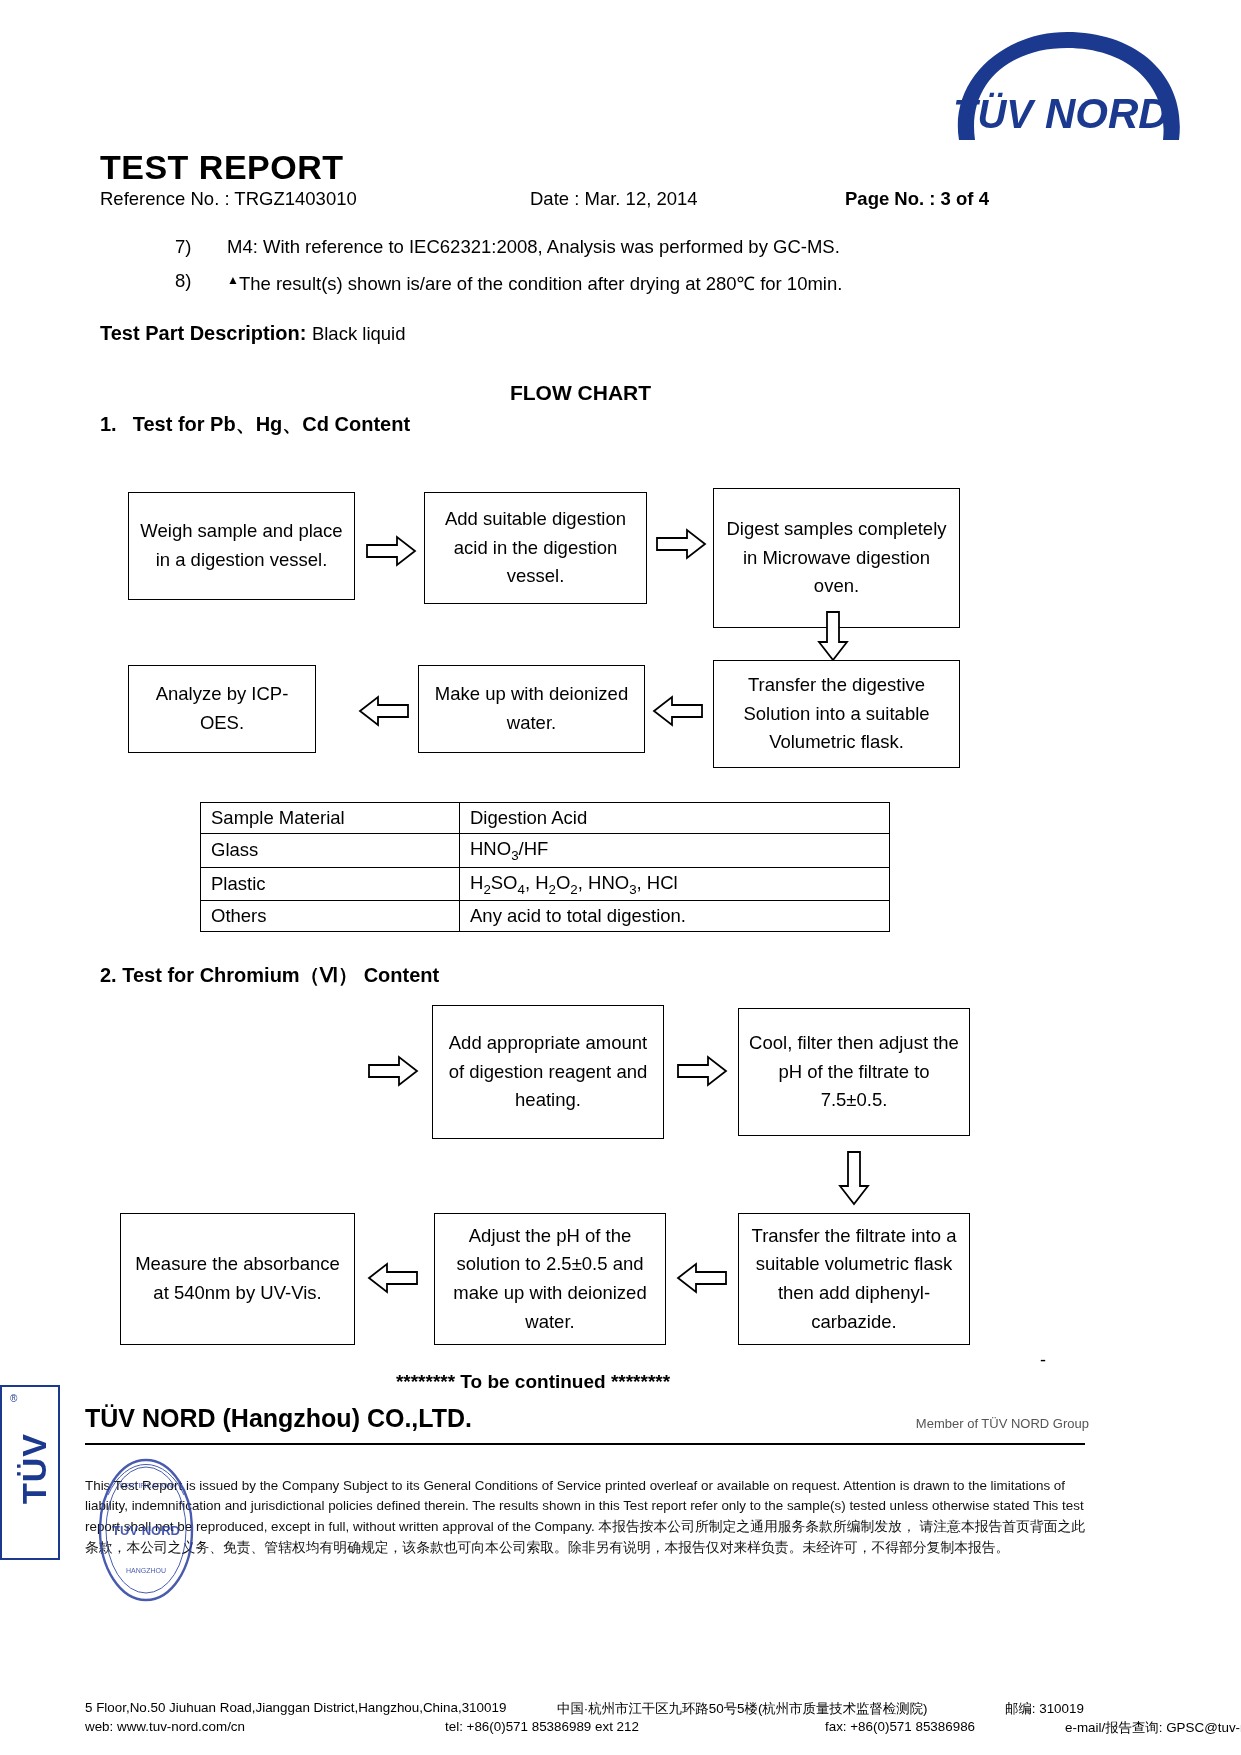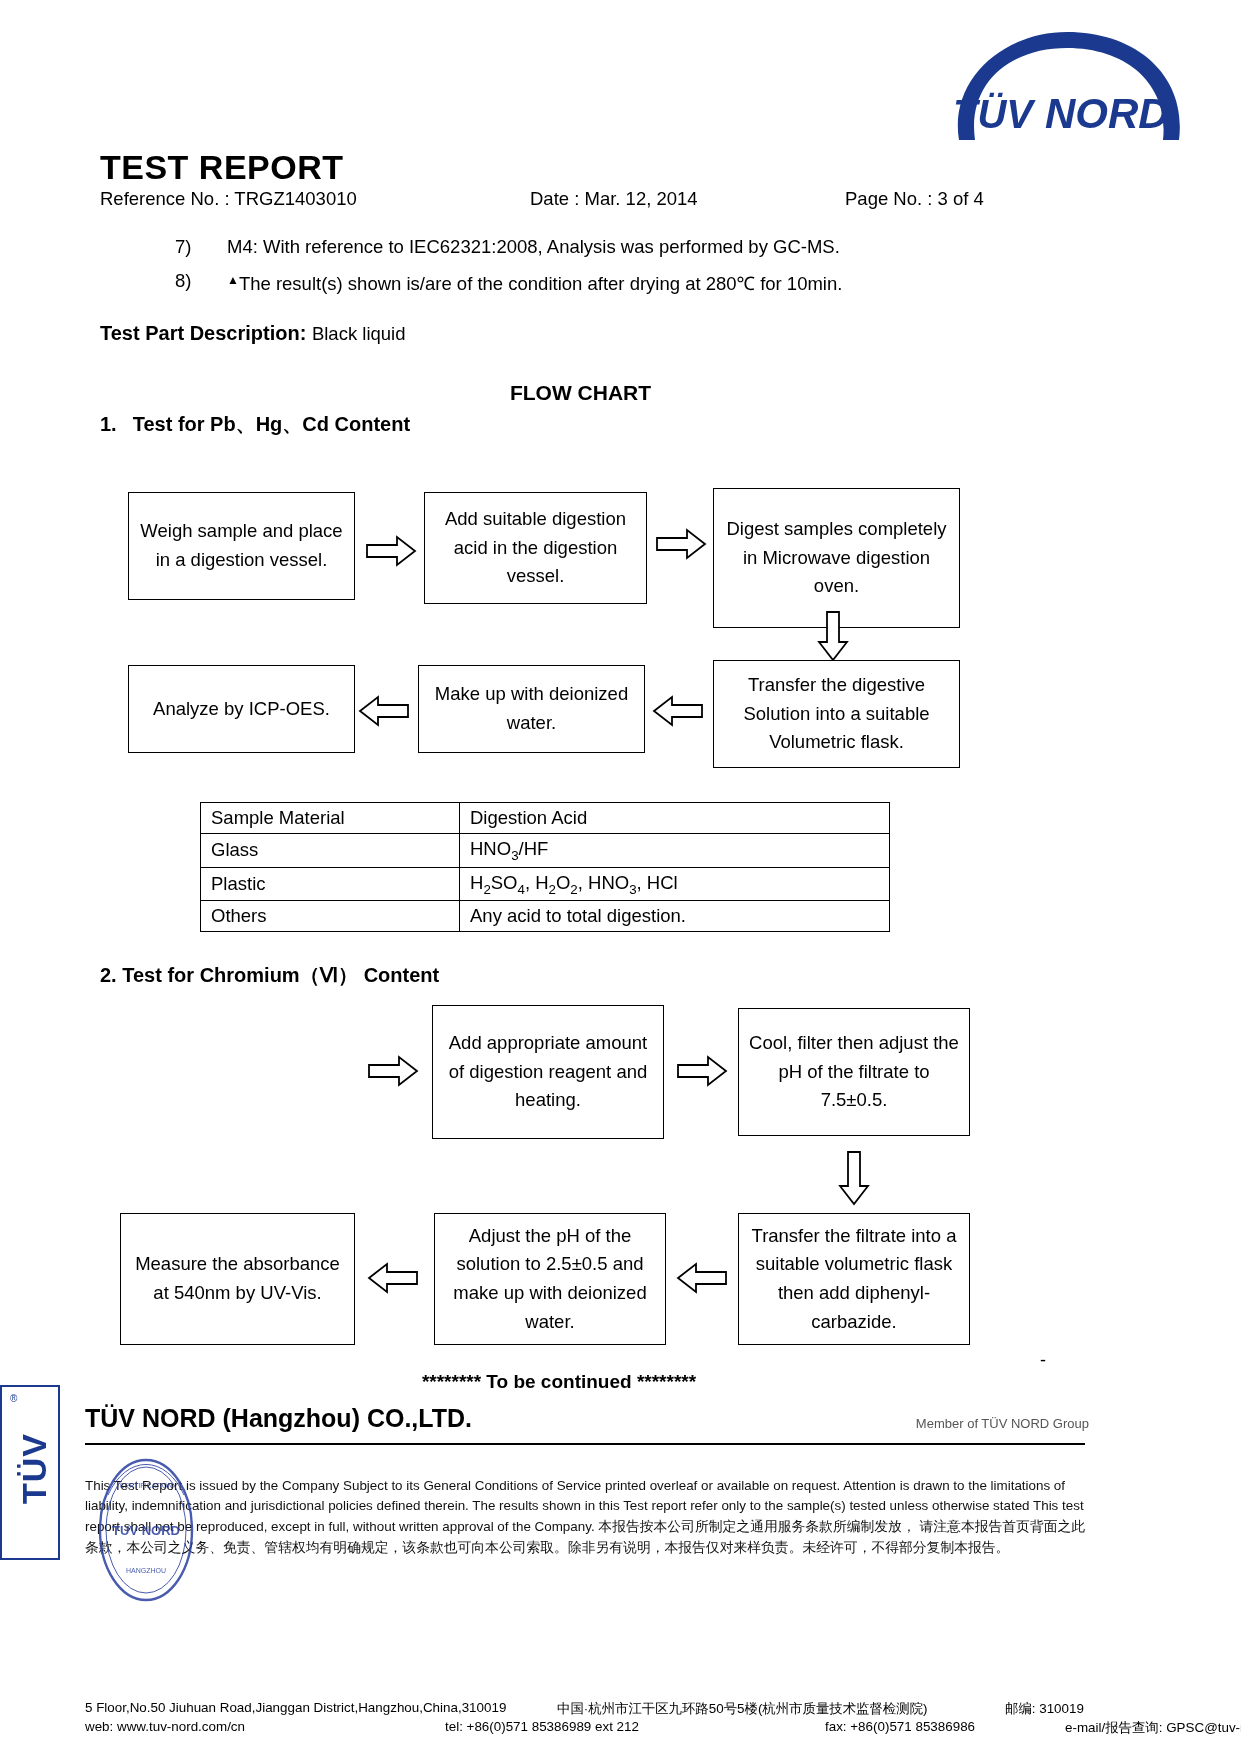--- a/index.html
+++ b/index.html
@@ -14,21 +14,21 @@
   .page{position:relative;width:1241px;height:1755px;}
 
   
   .logo{position:absolute;right:50px;top:28px;width:250px;height:120px;}
   .logo svg{width:100%;height:100%;}
 
   .title{position:absolute;left:100px;top:148px;font-size:34px;font-weight:bold;letter-spacing:.5px;}
   .refline{position:absolute;left:100px;top:188px;width:1000px;font-size:18.5px;}
   .refline .ref{position:absolute;left:0;top:0;white-space:nowrap;}
   .refline .date{position:absolute;left:430px;top:0;white-space:nowrap;}
-  .refline .page-no{position:absolute;left:745px;top:0;white-space:nowrap;}
+  .refline .page-no{position:absolute;left:745px;top:0;white-space:nowrap;font-weight:bold;}
 
   
   .notes{position:absolute;left:175px;top:236px;width:960px;font-size:18.5px;}
   .note{position:relative;margin-bottom:6px;height:28px;}
   .note .num{position:absolute;left:0;top:0;width:40px;}
   .note .txt{position:absolute;left:52px;top:0;white-space:nowrap;}
   .sup-tri{font-size:12px;vertical-align:6px;}
 
   
   .tpd{position:absolute;left:100px;top:322px;font-size:20px;}
@@ -52,21 +52,21 @@
   .arrow-r,.arrow-l,.arrow-d{position:absolute;}
   .arrow-r svg,.arrow-l svg,.arrow-d svg{display:block;}
 
   
   .acid-table{position:absolute;left:200px;top:802px;width:690px;border-collapse:collapse;font-size:18.5px;}
   .acid-table td{border:1.4px solid #000;padding:4px 10px;height:22px;}
   .acid-table td.c1{width:238px;}
   sub{font-size:.72em;}
 
   
-  .continued{position:absolute;left:0;top:1371px;width:1066px;text-align:center;font-size:19px;font-weight:bold;margin-left:26px;}
+  .continued{position:absolute;left:0;top:1371px;width:1066px;text-align:center;font-size:19px;font-weight:bold;}
   .dash-mark{position:absolute;left:1040px;top:1350px;font-size:18px;}
 
   
   .footer-rule{position:absolute;left:85px;top:1443px;width:1000px;height:0;border-top:2px solid #000;}
   .footer-company{position:absolute;left:85px;top:1404px;font-size:25px;font-weight:bold;}
   .footer-member{position:absolute;right:152px;top:1416px;font-size:13px;color:#555;}
   .footer-body{position:absolute;left:85px;top:1448px;width:1005px;font-size:13.4px;line-height:1.52;color:#111;margin-top:28px;}
   .footer-body .zh{font-size:13.8px;}
   .footer-addr{position:absolute;left:85px;top:1700px;width:1010px;font-size:13.4px;}
   .footer-addr .row{position:relative;height:19px;}
@@ -164,21 +164,21 @@
   </div>
 
   <div class="box" style="left:418px;top:665px;width:227px;height:88px;">Make up with deionized water.</div>
 
   <div class="arrow-l" style="left:358px;top:695px;">
     <svg width="52" height="32" viewBox="0 0 52 32">
         <path d="M50 10 H20 V2 L2 16 L20 30 V22 H50 Z" fill="#fff" stroke="#000" stroke-width="1.8"></path>
       </svg>
   </div>
 
-  <div class="box" style="left:128px;top:665px;width:227px;height:88px;">Analyze by ICP-OES.</div>
+  <div class="box" style="left:128px;top:665px;width:188px;height:88px;">Analyze by ICP-OES.</div>
 
   <table class="acid-table">
     <tbody>
       <tr>
         <td class="c1">Sample Material</td>
         <td>Digestion Acid</td>
       </tr>
       <tr>
         <td class="c1">Glass</td>
         <td>HNO<sub>3</sub>/HF</td>

